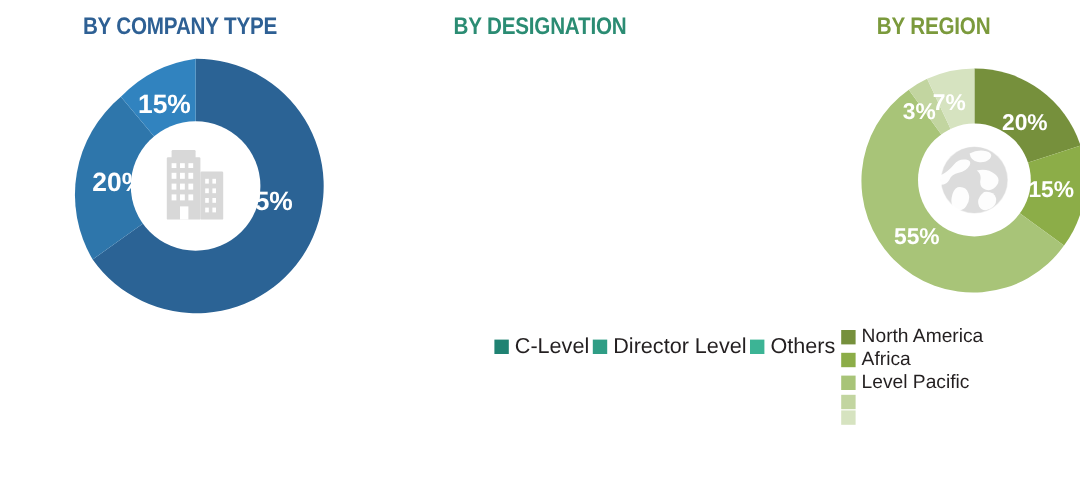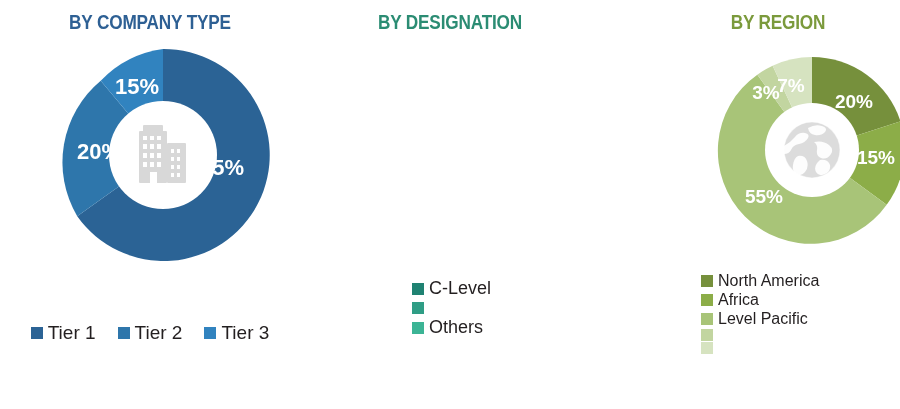--- a/index.html
+++ b/index.html
@@ -63,21 +63,21 @@
 
   .legend {
     position: absolute;
   }
   #legend-company {
     left: 0; top: 322px; width: 300px;
     display: flex; flex-direction: row; justify-content: center; gap: 22px;
   }
   #legend-design {
     left: 112px; top: 278px; width: 190px;
-    display: flex; flex-direction: column; gap: 3px;
+    display: flex; gap: 3px;
   }
   #legend-region {
     left: 73px; top: 272px; width: 230px;
     display: flex; flex-direction: column; gap: 1px;
   }
   .legend-item {
     display: flex;
     align-items: center;
     gap: 5px;
     white-space: nowrap;
@@ -146,48 +146,35 @@
             <rect x="42" y="48" width="3" height="4"></rect>
           </g>
         </g>
 
         <text class="slice-label" x="167" y="122" font-size="22">65%</text>
         <text class="slice-label" x="44" y="106" font-size="22">20%</text>
         <text class="slice-label" x="82" y="41" font-size="22">15%</text>
       </svg>
     </div>
 
-    <div class="legend" id="legend-company">
-      <div class="legend-item">
-        <span class="legend-swatch" style="background:#2b6395"></span>
-        <span class="legend-label">Tier 1</span>
-      </div>
-      <div class="legend-item">
-        <span class="legend-swatch" style="background:#2e76ab"></span>
-        <span class="legend-label">Tier 2</span>
-      </div>
-      <div class="legend-item">
-        <span class="legend-swatch" style="background:#3183bf"></span>
-        <span class="legend-label">Tier 3</span>
-      </div>
-    </div>
   </div>
 
   <div class="panel" id="panel-design">
 
     <div class="panel-title" id="title-design">BY DESIGNATION</div>
 
 
     <div class="legend" id="legend-design">
       <div class="legend-item">
         <span class="legend-swatch" style="background:#1f8272"></span>
         <span class="legend-label">C-Level</span>
       </div>
       <div class="legend-item">
         <span class="legend-swatch" style="background:#2f9d85"></span>
+        <span class="legend-label">Director Level</span>
       </div>
       <div class="legend-item">
         <span class="legend-swatch" style="background:#3cb495"></span>
         <span class="legend-label">Others</span>
       </div>
     </div>
   </div>
 
   <div class="panel" id="panel-region">
 

